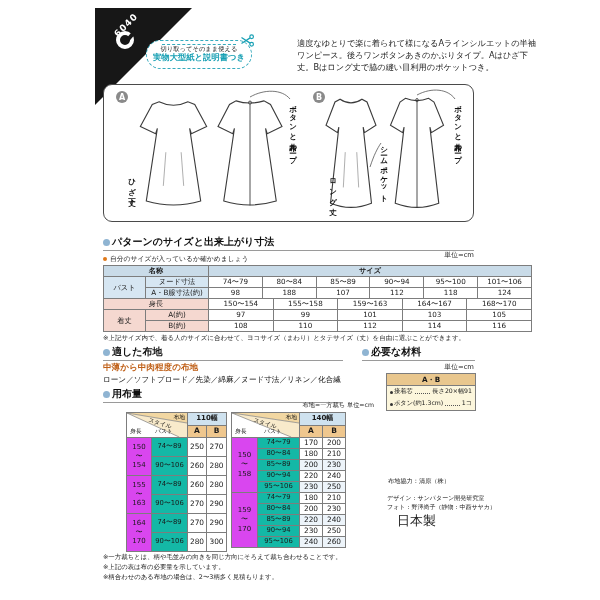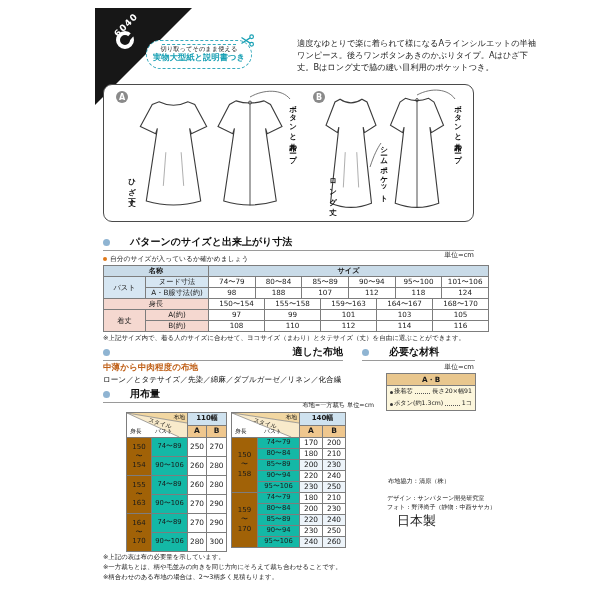--- a/index.html
+++ b/index.html
@@ -32,32 +32,32 @@
           border:1.5px solid #4a4a4a; border-radius:9px; background:#fff; }
   .style-badge { position:absolute; width:12px; height:12px; border-radius:50%; background:#8a8a8a;
                  color:#fff; font-size:8px; font-weight:bold; display:flex; align-items:center; justify-content:center; }
   .dress { position:absolute; }
   .vtext { position:absolute; writing-mode:vertical-rl; text-orientation:upright;
            font-size:7.5px; font-weight:bold; letter-spacing:1px; color:#111; line-height:1; }
   .leaders { position:absolute; left:0; top:0; width:371px; height:138px; pointer-events:none; }
 
   
   .sec-head { position:absolute; border-bottom:1px solid #9a9a9a; padding-bottom:3px;
-              display:flex; align-items:center; gap:20px; }
+              display:flex; align-items:center; gap:2px; }
   .sec-head .bullet { width:7px; height:7px; border-radius:50%; background:#8fb4d2; flex:0 0 auto; }
   .sec-head .txt { font-size:10px; font-weight:bold; color:#111; line-height:1; }
 
   .check-note { position:absolute; left:103px; top:254px; display:flex; align-items:center; gap:3px; }
   .check-note .odot { width:4px; height:4px; border-radius:50%; background:#e07818; }
   .check-note span.t { font-size:6.8px; color:#222; }
   .unit-right { position:absolute; font-size:6.8px; color:#222; text-align:right; }
 
   
   table { border-collapse:collapse; table-layout:fixed; }
-  .st { position:absolute; left:103px; width:386px; }
+  .st { position:absolute; left:103px; width:429px; }
   .st td { border:1px solid #7d7d7d; text-align:center; font-size:7.2px; height:11px;
            line-height:1; padding:0; overflow:hidden; white-space:nowrap; }
   .hd   { background:#c9dbe8; font-weight:bold; }
   .blue { background:#d6e6f2; }
   .pink { background:#f5d8d0; }
   .num  { font-size:7.6px; background:#fff; }
   .footnote { position:absolute; left:103px; top:334px; font-size:6.5px; color:#222; }
 
   .fab-weight { position:absolute; left:103px; top:362px; font-size:8.6px; font-weight:bold; color:#c06018; }
   .fab-list   { position:absolute; left:103px; top:375px; font-size:7.6px; color:#111; }
@@ -70,21 +70,21 @@
   .mat-row .dot { width:3px; height:3px; border-radius:50%; background:#333; margin:0 1px 2px 0; flex:0 0 auto; }
   .mat-row .leader { flex:1; border-bottom:1px dotted #555; margin:0 2px 2px; min-width:4px; }
 
   .usage-note { position:absolute; left:250px; top:401px; width:124px; text-align:right; font-size:6.2px; color:#222; }
 
   
   .ut { position:absolute; top:412px; }
   .ut td { border:1px solid #7d7d7d; text-align:center; font-size:7.2px; padding:0; line-height:1.05; }
   .ut .whdr { background:#cfe2ef; font-weight:bold; height:12px; font-size:7px; }
   .ut .ab   { background:#efc78e; font-weight:bold; height:12px; font-size:7.5px; }
-  .ut .hcell { background:#a16207; white-space:pre-line; font-size:7px; line-height:1.3; }
+  .ut .hcell { background:#d946ef; white-space:pre-line; font-size:7px; line-height:1.3; }
   .ut .bcell { background:#14b8a6; font-size:6.8px; }
   .ut .val { background:#fff; font-size:7.4px; }
   .ut .t { background:#edf4fa; }
   .ut1 { left:126px; } .ut1 td.body { height:19px; }
   .ut2 { left:231px; } .ut2 td.body { height:11px; }
   .corner { position:relative; background:#fff; padding:0; }
   .corner .cin { position:relative; width:100%; height:24px; }
   .corner svg { position:absolute; inset:0; width:100%; height:100%; }
   .corner span { position:absolute; font-size:5.8px; line-height:1; color:#111; }
   .c-fabric { right:2px; top:2px; }
@@ -256,26 +256,26 @@
       <td class="num">108</td>
       <td class="num">110</td>
       <td class="num">112</td>
       <td class="num">114</td>
       <td class="num">116</td>
     </tr>
   </tbody>
     </table>
   <div class="footnote">※上記サイズ内で、着る人のサイズに合わせて、ヨコサイズ（まわり）とタテサイズ（丈）を自由に選ぶことができます。</div>
 
-  <div class="sec-head" style="left:103px;top:347px;width:240px;justify-content:space-between;">
+  <div class="sec-head" style="left:103px;top:347px;width:240px;">
     <span class="bullet"></span>
     <span class="txt">適した布地</span>
   </div>
   <div class="fab-weight">中薄から中肉程度の布地</div>
-  <div class="fab-list">ローン／とタテサイズ／先染／綿麻／ダブルガーゼ／リネン／化合繊</div>
+  <div class="fab-list">ローン／ソフトブロード／先染／綿麻／ヌード寸法／リネン／化合繊</div>
 
   <div class="sec-head" style="left:362px;top:347px;width:113px;">
     <span class="bullet"></span>
     <span class="txt">必要な材料</span>
   </div>
   <div class="unit-right" style="left:404px;top:362px;width:70px;">単位=cm</div>
   <div class="mat-box">
     <div class="mat-head">A・B</div>
     <div class="mat-row">
       <span class="dot"></span>
@@ -450,22 +450,22 @@
         </tr>
     <tr>
           <td class="bcell body">95〜106</td>
           <td class="val body t">240</td>
           <td class="val body t">260</td>
         </tr>
   </tbody>
     </table>
 
   <div class="u-notes">
+    <div>※一方裁ちとは、柄や毛並みの向きを同じ方向にそろえて裁ち合わせることです。</div>
     <div>※上記の表は布の必要量を示しています。</div>
-    <div>※一方裁ちとは、柄や毛並みの向きを同じ方向にそろえて裁ち合わせることです。</div>
     <div>※柄合わせのある布地の場合は、2〜3柄多く見積もります。</div>
   </div>
 
   <div class="credit" style="left:388px;top:477px;font-size:6.2px;">布地協力：清原（株）</div>
   <div class="credit" style="left:387px;top:494px;">デザイン：サンパターン開発研究室</div>
   <div class="credit" style="left:387px;top:503px;">フォト：野澤尚子（静物：中西サヤカ）</div>
   <div class="made-in">日本製</div>
 
 
 </div>

